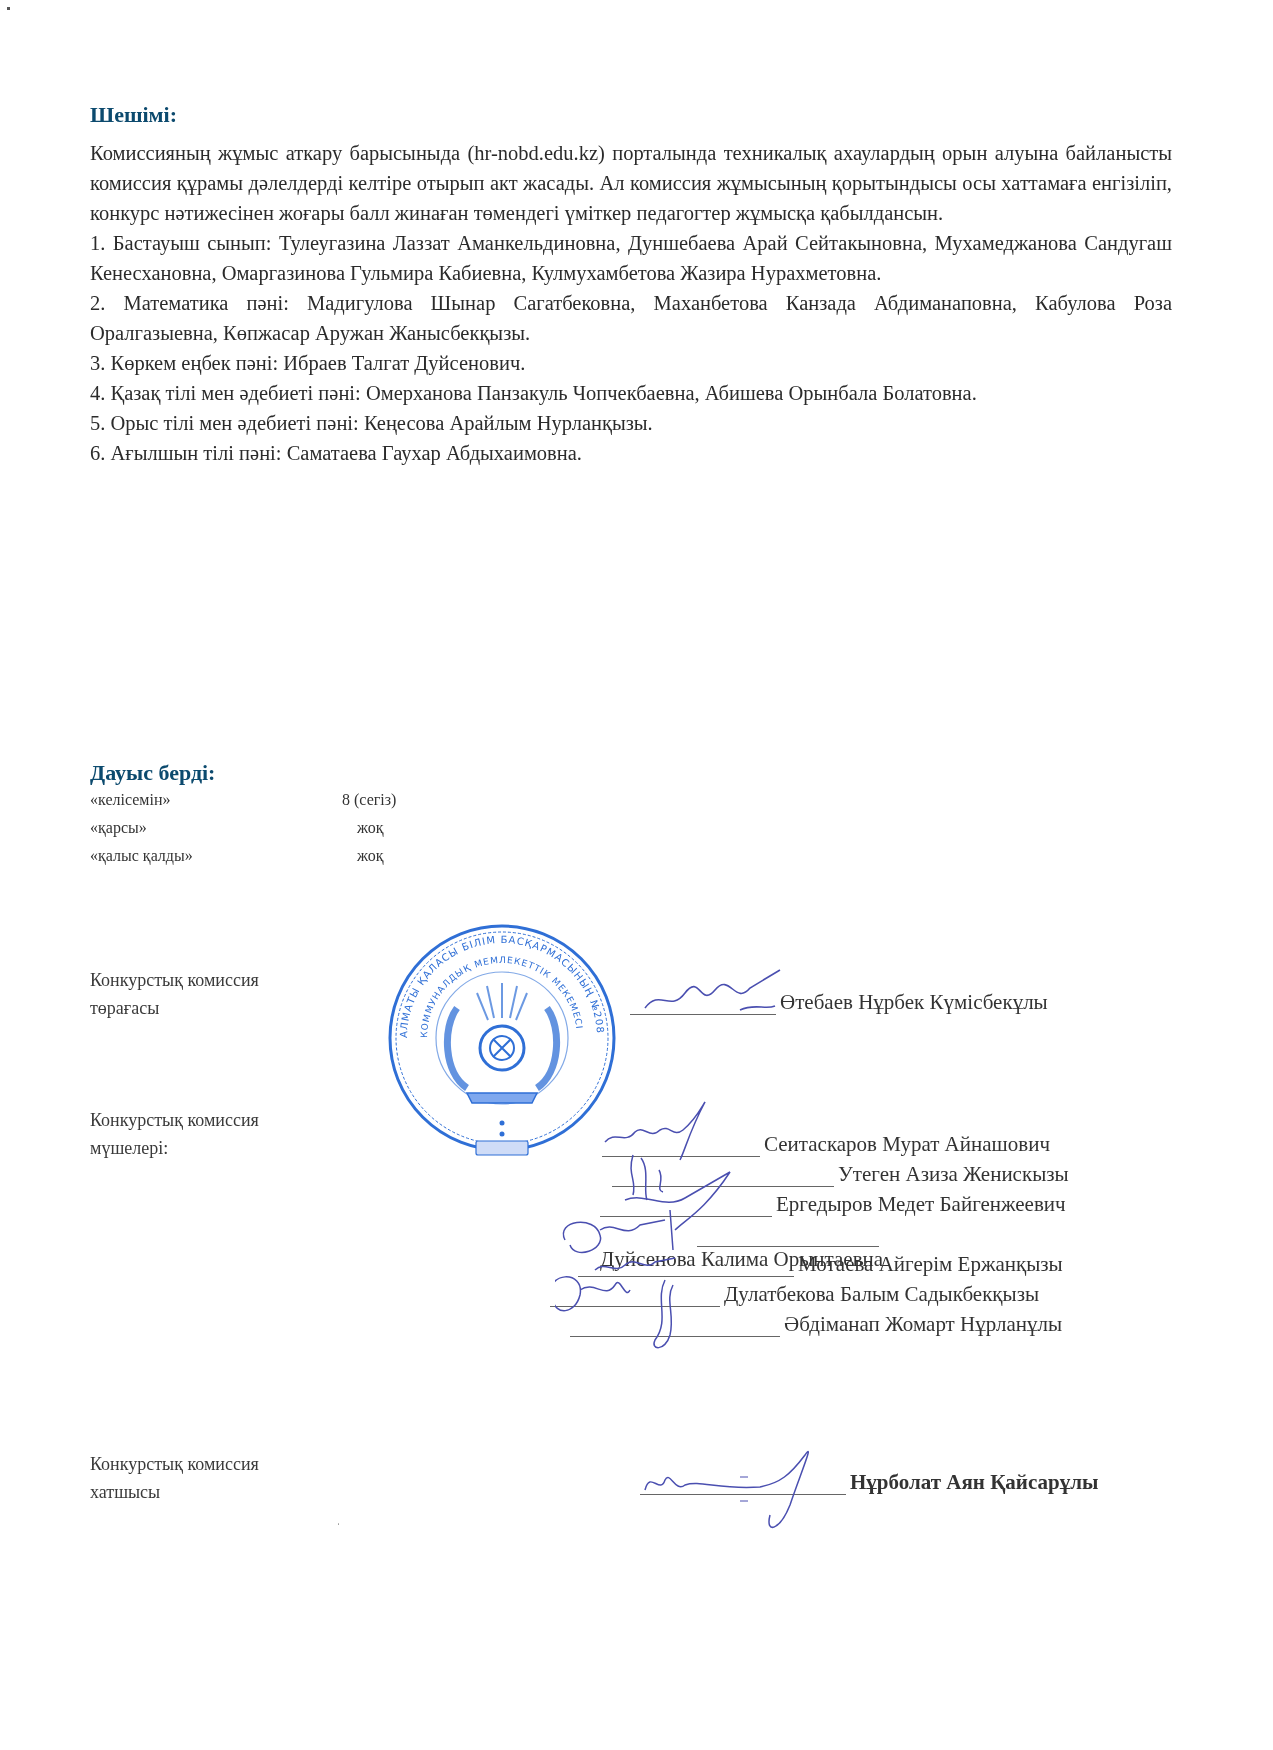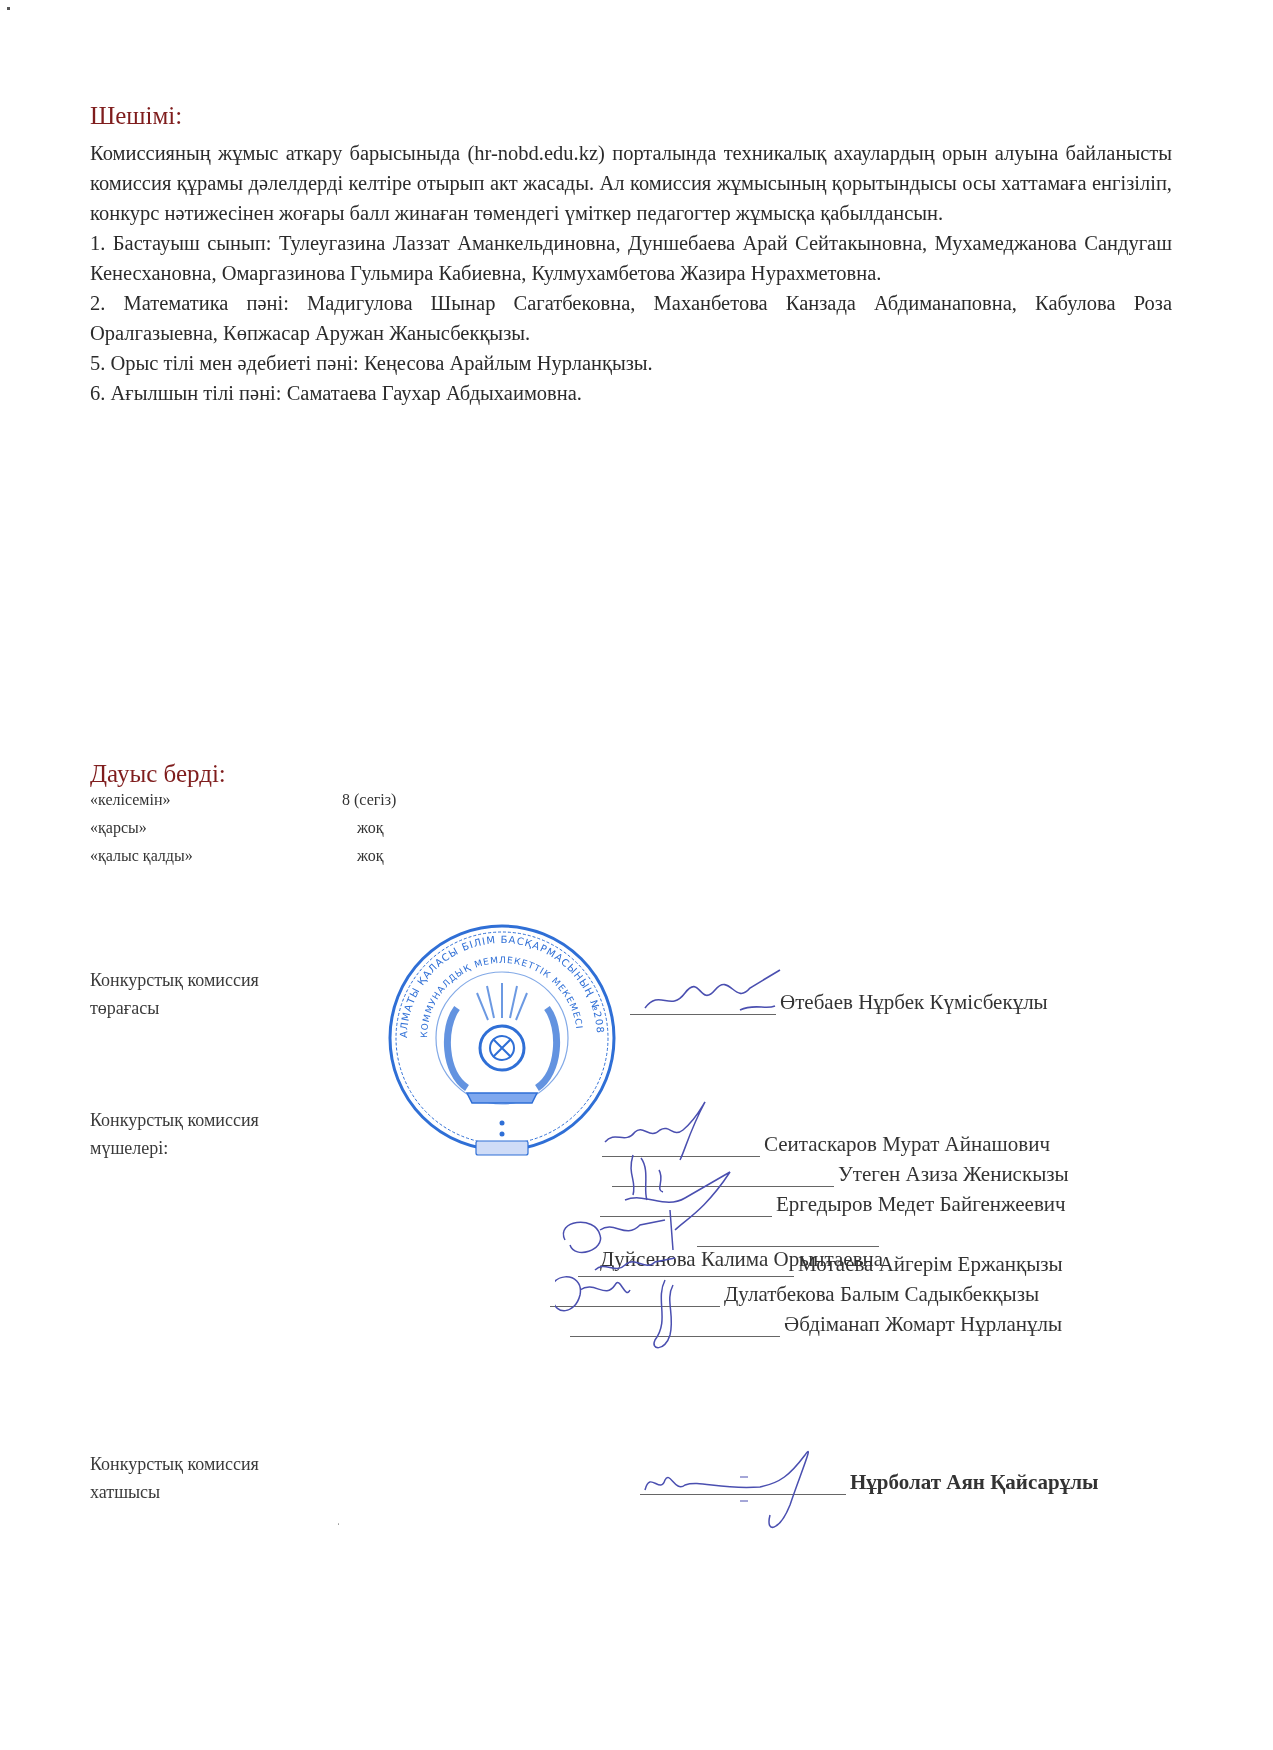--- a/index.html
+++ b/index.html
@@ -3,21 +3,21 @@
 <meta charset="utf-8">
 <style>
   html, body { margin: 0; padding: 0; background: #ffffff; }
   body {
     width: 1273px; height: 1750px; position: relative; overflow: hidden;
     font-family: "Liberation Serif", "DejaVu Serif", serif;
     color: #2a2a2a;
   }
   .page-mark { position: absolute; left: 7px; top: 7px; width: 3px; height: 3px; background: #555; }
   .section-title {
-    position: absolute; left: 90px; font-weight: normal; font-size: 25px; color: #7f1d1d;
+    position: absolute; left: 90px; font-weight: bold; font-size: 22px; color: #0c4a6e;
   }
   .decision {
     position: absolute; left: 90px; top: 138px; width: 1082px;
     font-size: 20.5px; line-height: 30px; text-align: justify; color: #2b2b2b;
   }
   .decision p { margin: 0; }
   .link { color: #2b2b2b; }
   .vote {
     position: absolute; left: 90px; top: 786px; font-size: 16px; line-height: 28px; color: #333;
   }
@@ -37,20 +37,22 @@
 <body>
 
 <div class="page-mark"></div>
 
 <div class="section-title" style="top:102px;">Шешімі:</div>
 
 <div class="decision">
   <p><span>Комиссияның жұмыс аткару барысыныда </span><span class="link">(hr-nobd.edu.kz)</span><span> порталында техникалық ахаулардың орын алуына байланысты комиссия құрамы дәлелдерді келтіре отырып акт жасады. Ал комиссия жұмысының қорытындысы осы хаттамаға  енгізіліп, конкурс нәтижесінен жоғары балл жинаған төмендегі үміткер педагогтер жұмысқа қабылдансын.</span></p>
   <p> 1. Бастауыш сынып:    Тулеугазина Лаззат Аманкельдиновна, Дуншебаева Арай Сейтакыновна, Мухамеджанова Сандугаш Кенесхановна, Омаргазинова Гульмира Кабиевна, Кулмухамбетова Жазира Нурахметовна.</p>
   <p>2. Математика пәні: Мадигулова Шынар Сагатбековна, Маханбетова Канзада Абдиманаповна, Кабулова Роза Оралгазыевна, Көпжасар Аружан Жанысбекқызы.</p>
+  <p>3. Көркем еңбек пәні: Ибраев Талгат Дуйсенович.</p>
+  <p>4. Қазақ тілі мен әдебиеті пәні: Омерханова Панзакуль Чопчекбаевна, Абишева Орынбала Болатовна.</p>
   <p>5. Орыс тілі мен әдебиеті пәні: Кеңесова Арайлым Нурланқызы.</p>
   <p>6. Ағылшын тілі пәні: Саматаева Гаухар Абдыхаимовна.</p>
 </div>
 
 <div class="section-title" style="top:760px;">Дауыс берді:</div>
 <div class="vote">
   <div class="vote-row">
       <span class="k">«келісемін»</span>
       <span>8 (сегіз)</span>
     </div>

